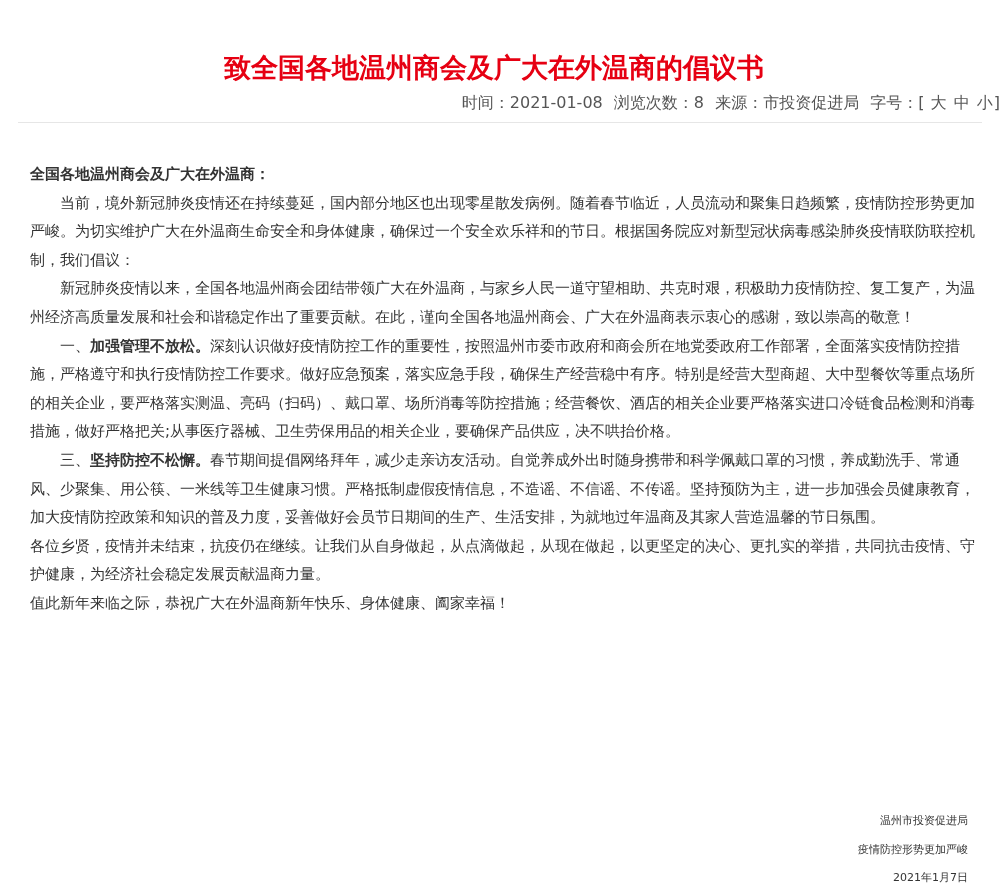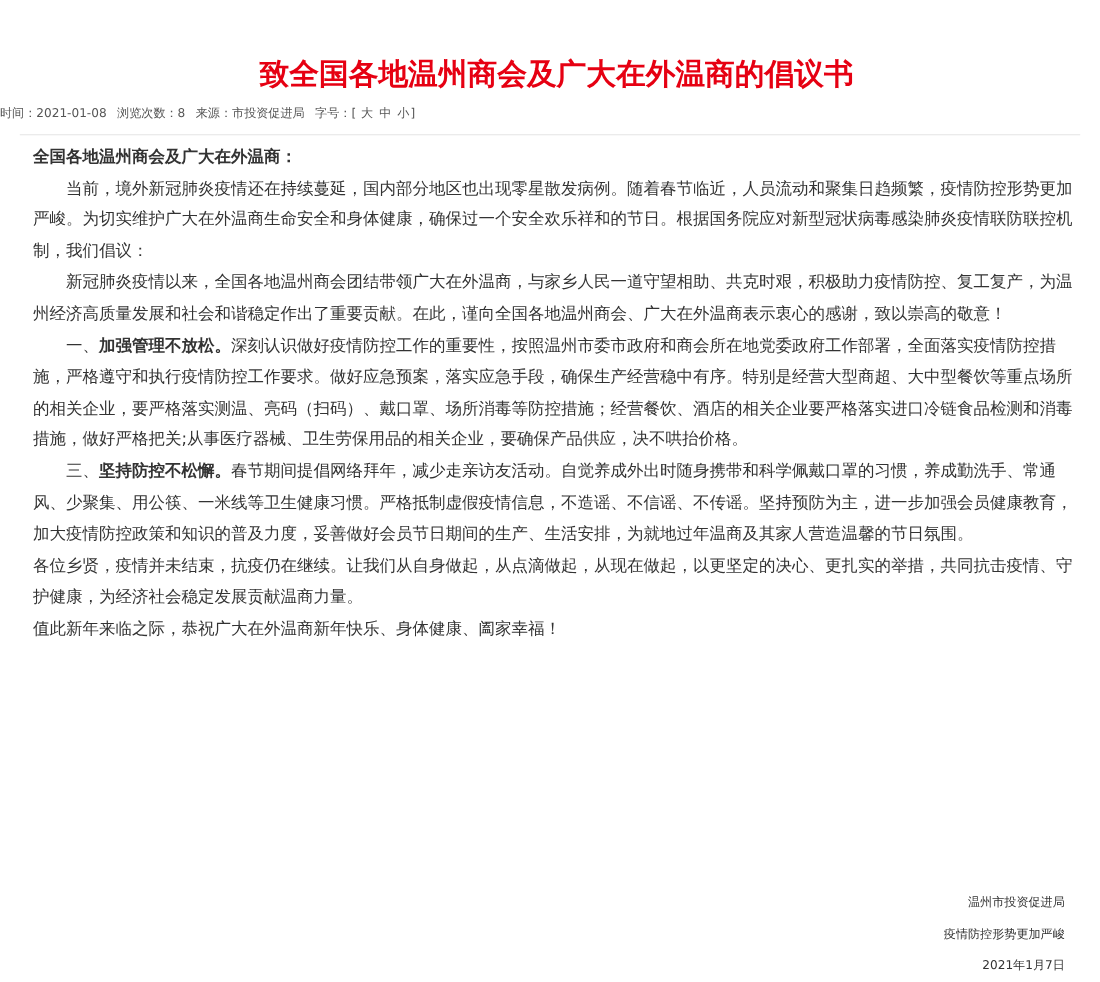--- a/index.html
+++ b/index.html
@@ -14,37 +14,37 @@
     font-family: "DejaVu Sans", "Liberation Sans", sans-serif;
     color: #333333;
   }
   .page {
     position: relative;
     width: 1000px;
     height: 893px;
   }
   .title {
     position: absolute;
-    left: 12px;
+    left: 0;
     top: 48px;
     width: 988px;
     text-align: center;
     font-size: 27px;
     font-weight: bold;
     color: #e60012;
     letter-spacing: 0px;
     line-height: 40px;
   }
   .meta {
     position: absolute;
     left: 0;
     top: 94px;
     width: 1000px;
-    text-align: left;
-    font-size: 11px;
+    text-align: right;
+    font-size: 16px;
     color: #555555;
     line-height: 18px;
   }
   .meta span { margin: 0 3px; }
   .meta .meta-label { margin: 0; }
   .meta .meta-val { margin: 0 6px 0 0; }
   .meta .fs-btn {
     cursor: pointer;
     margin: 0 1px;
   }
@@ -52,21 +52,21 @@
     position: absolute;
     left: 18px;
     top: 122px;
     width: 964px;
     height: 1px;
     background: #e6e6e6;
   }
   .content {
     position: absolute;
     left: 30px;
-    top: 128px;
+    top: 160px;
     width: 945px;
     font-size: 15px;
     line-height: 28.6px;
     color: #333333;
   }
   .content p {
     margin: 0;
     padding: 0;
   }
   .content .indent {

